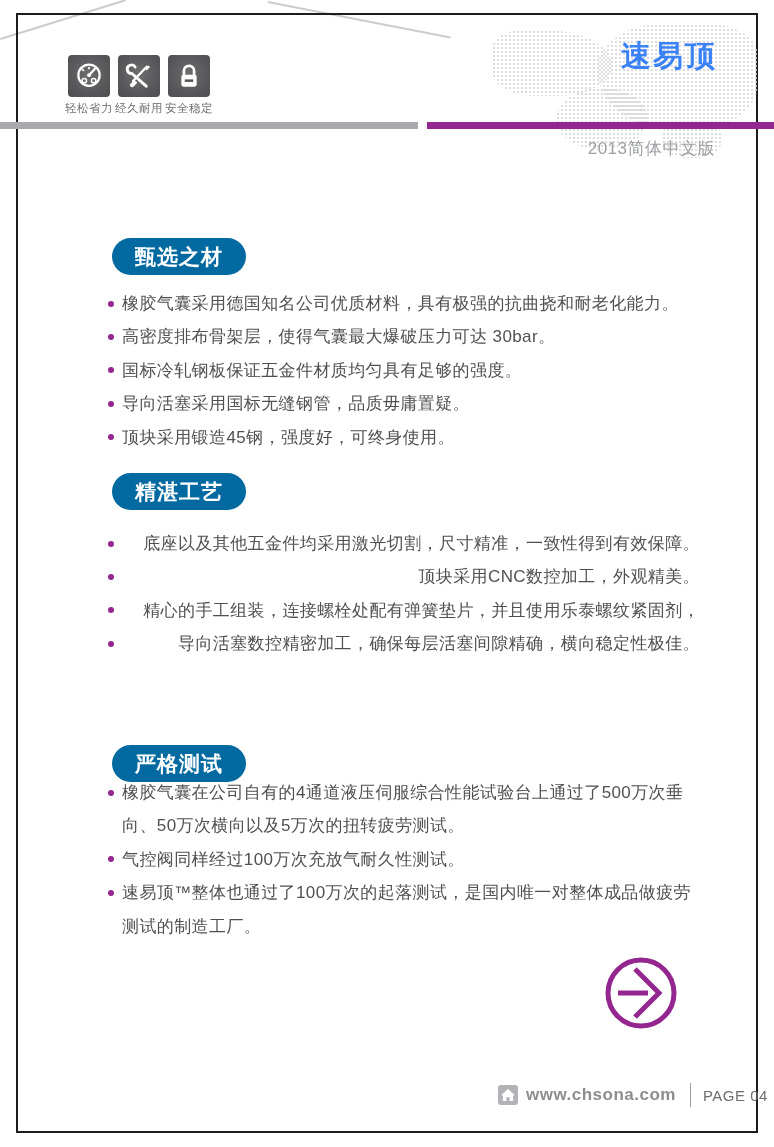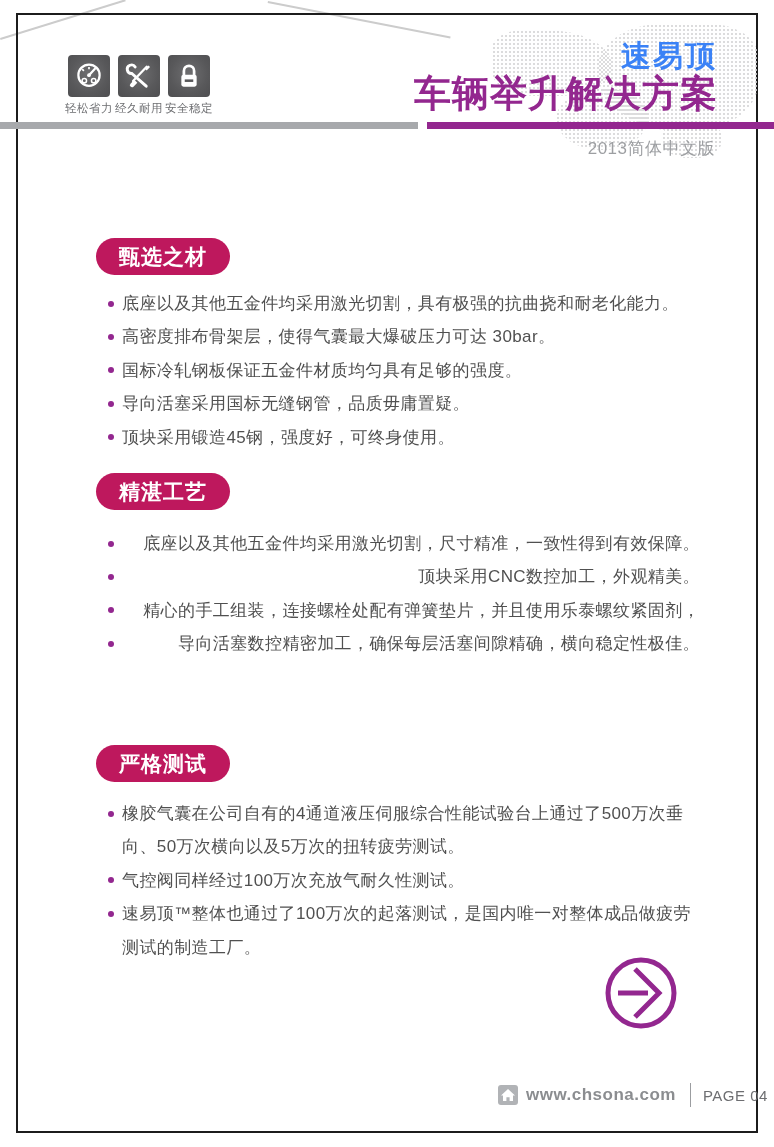--- a/index.html
+++ b/index.html
@@ -47,35 +47,35 @@
   .edition {
     position:absolute; right:59px; top:137px; font-size:17px; color:#9d9fa2; letter-spacing:.5px;
   }
 
   .bar { position:absolute; top:122px; height:7px; }
   .bar.gray  { left:0; width:418px; background:#A7A9AC; }
   .bar.accent{ left:427px; width:347px; background:#93278F; }
 
   
   .pill {
-    position:absolute; left:96px; width:134px; height:37px; border-radius:19px;
-    background:#be185d; color:#ffffff; font-size:21px; font-weight:bold;
+    position:absolute; left:112px; width:134px; height:37px; border-radius:19px;
+    background:#0369a1; color:#ffffff; font-size:21px; font-weight:bold;
     display:flex; align-items:center; justify-content:center; letter-spacing:1px;
   }
   .pill.s1 { top:238px; }
   .pill.s2 { top:473px; }
   .pill.s3 { top:745px; }
 
   ul.bullets {
     position:absolute; left:108px; width:592px; list-style:none;
     font-size:17px; color:#505050; letter-spacing:.4px;
   }
   ul.bullets.s1 { top:287px; }
   ul.bullets.s2 { top:527px;text-align:right; }
-  ul.bullets.s3 { top:797px; }
+  ul.bullets.s3 { top:776px; }
   ul.bullets li { position:relative; padding-left:14px; line-height:33.4px; }
   ul.bullets li::before {
     content:""; position:absolute; left:0; top:13.5px; width:6px; height:6px;
     border-radius:50%; background:#93278F;
   }
 
   
   .next-arrow { position:absolute; left:602px; top:954px; width:78px; height:78px; cursor:pointer; }
 
   
@@ -132,30 +132,29 @@
           <path d="M14 19 v-5 a6 6 0 0 1 12 0 v5" fill="none" stroke="#ffffff" stroke-width="3.2"></path>
           <rect x="11" y="18.5" width="18" height="14" rx="2.5" fill="#ffffff"></rect>
           <rect x="15" y="24" width="10" height="3" fill="#58585A"></rect>
         </svg>
       </div>
       <span class="lbl">安全稳定</span>
     </div>
   </div>
 
   <div class="brand-title">速易顶</div>
-  <div class="main-title">车辆举升解决方案</div>
 
   <div class="bar gray"></div>
   <div class="bar accent"></div>
 
   <div class="edition">2013简体中文版</div>
 
   <div class="pill s1">甄选之材</div>
   <ul class="bullets s1">
-      <li>底座以及其他五金件均采用激光切割，具有极强的抗曲挠和耐老化能力。</li>
+      <li>橡胶气囊采用德国知名公司优质材料，具有极强的抗曲挠和耐老化能力。</li>
       <li>高密度排布骨架层，使得气囊最大爆破压力可达 30bar。</li>
       <li>国标冷轧钢板保证五金件材质均匀具有足够的强度。</li>
       <li>导向活塞采用国标无缝钢管，品质毋庸置疑。</li>
       <li>顶块采用锻造45钢，强度好，可终身使用。</li>
     </ul>
 
   <div class="pill s2">精湛工艺</div>
   <ul class="bullets s2">
       <li>底座以及其他五金件均采用激光切割，尺寸精准，一致性得到有效保障。</li>
       <li>顶块采用CNC数控加工，外观精美。</li>

